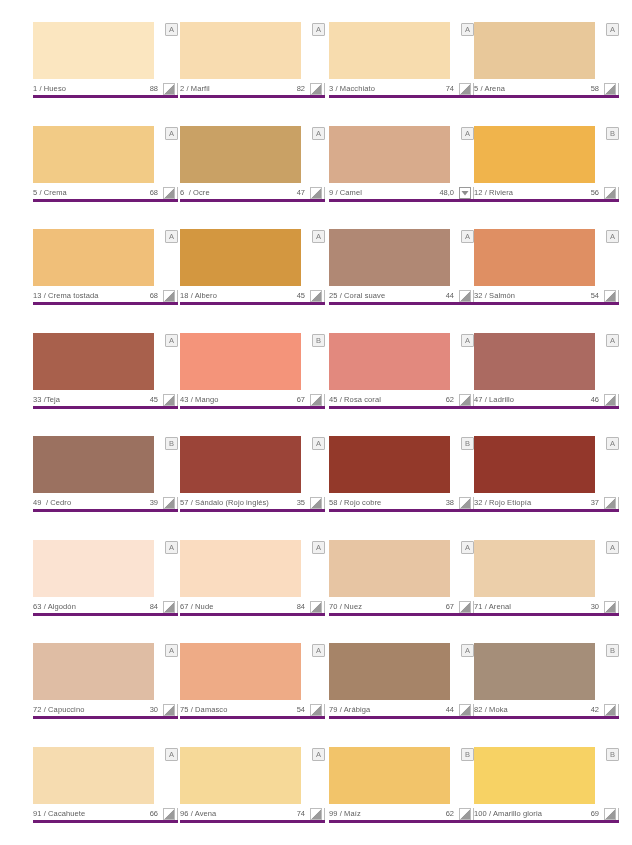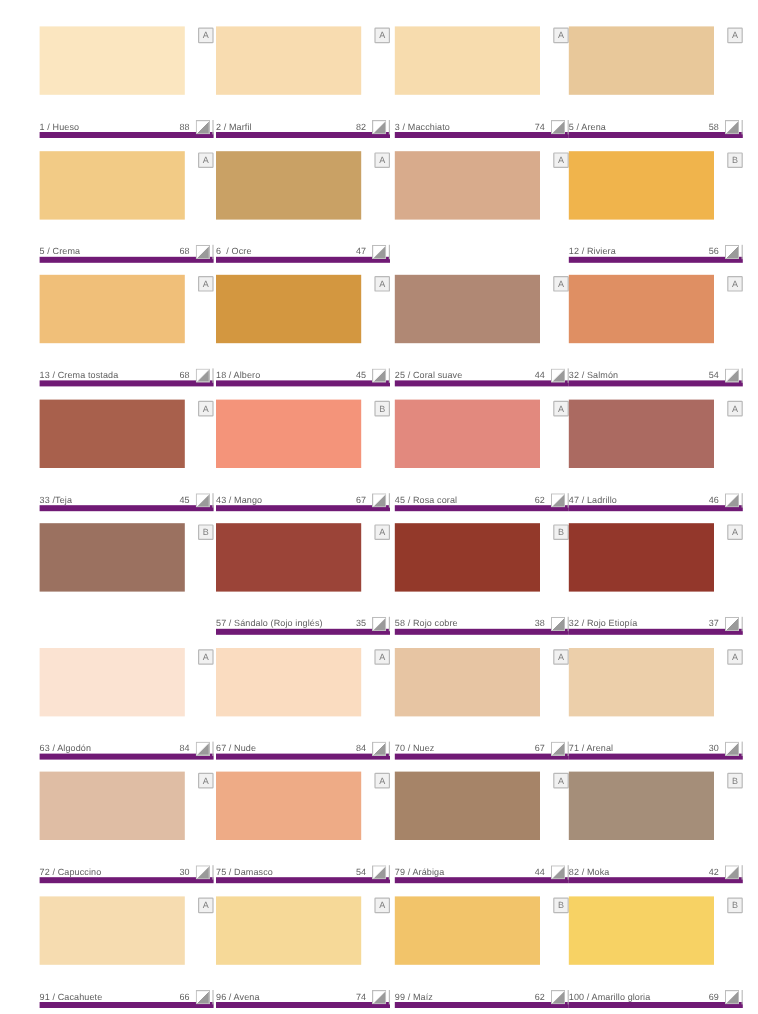--- a/index.html
+++ b/index.html
@@ -72,22 +72,22 @@
     line-height: 11px;
     text-align: center;
     font-family: "Liberation Sans", sans-serif;
     letter-spacing: 0;
   }
 
   .label-row {
     position: relative;
     width: 145px;
     height: 15px;
-    margin-top: 21px;
-    border-bottom: 5px solid #701a75;
+    margin-top: 4px;
+    border-bottom: 3px solid #701a75;
     box-sizing: border-box;
   }
 
   .label-name {
     position: absolute;
     left: 0;
     top: 1px;
     font-size: 7.5px;
     color: #5e5e5e;
     white-space: pre;
@@ -239,20 +239,31 @@
             </svg>
           </span>
           <span class="label-tick"></span>
         </div>
       </div>
       <div class="swatch-cell col2">
         <div class="chip-wrap">
           <div class="chip" style="background: rgb(216, 171, 140);"></div>
           <div class="grade-badge">A</div>
         </div>
+        <div class="label-row">
+          <span class="label-name">9 / Camel</span>
+          <span class="label-value">48,0</span>
+          <span class="label-icon">
+            <svg width="12" height="12" viewBox="0 0 12 12" aria-hidden="true">
+              <rect x="0.5" y="0.5" width="11" height="11" fill="#ffffff" stroke="#9a9a9a" stroke-width="1"></rect>
+              <path d="M2.5 4 L6 8.6 L9.5 4 Z" fill="#8d8d8d"></path>
+            </svg>
+          </span>
+          <span class="label-tick"></span>
+        </div>
       </div>
       <div class="swatch-cell col3">
         <div class="chip-wrap">
           <div class="chip" style="background: rgb(240, 180, 76);"></div>
           <div class="grade-badge">B</div>
         </div>
         <div class="label-row">
           <span class="label-name">12 / Riviera</span>
           <span class="label-value">56</span>
           <span class="label-icon">
@@ -413,20 +424,32 @@
           <span class="label-tick"></span>
         </div>
       </div>
     </div>
     <div class="swatch-row" style="margin-top: 0px;">
       <div class="swatch-cell col0">
         <div class="chip-wrap">
           <div class="chip" style="background: rgb(155, 113, 96);"></div>
           <div class="grade-badge">B</div>
         </div>
+        <div class="label-row">
+          <span class="label-name">49  / Cedro</span>
+          <span class="label-value">39</span>
+          <span class="label-icon">
+            <svg width="12" height="12" viewBox="0 0 12 12" aria-hidden="true">
+              <rect x="0.5" y="0.5" width="11" height="11" fill="#ffffff" stroke="#bdbdbd" stroke-width="1"></rect>
+              <path d="M1 11 L11 1 L11 11 Z" fill="#9a9a9a"></path>
+              <path d="M1 11 L11 1" stroke="#ffffff" stroke-width="0.8"></path>
+            </svg>
+          </span>
+          <span class="label-tick"></span>
+        </div>
       </div>
       <div class="swatch-cell col1">
         <div class="chip-wrap">
           <div class="chip" style="background: rgb(155, 68, 56);"></div>
           <div class="grade-badge">A</div>
         </div>
         <div class="label-row">
           <span class="label-name">57 / Sándalo (Rojo inglés)</span>
           <span class="label-value">35</span>
           <span class="label-icon">

